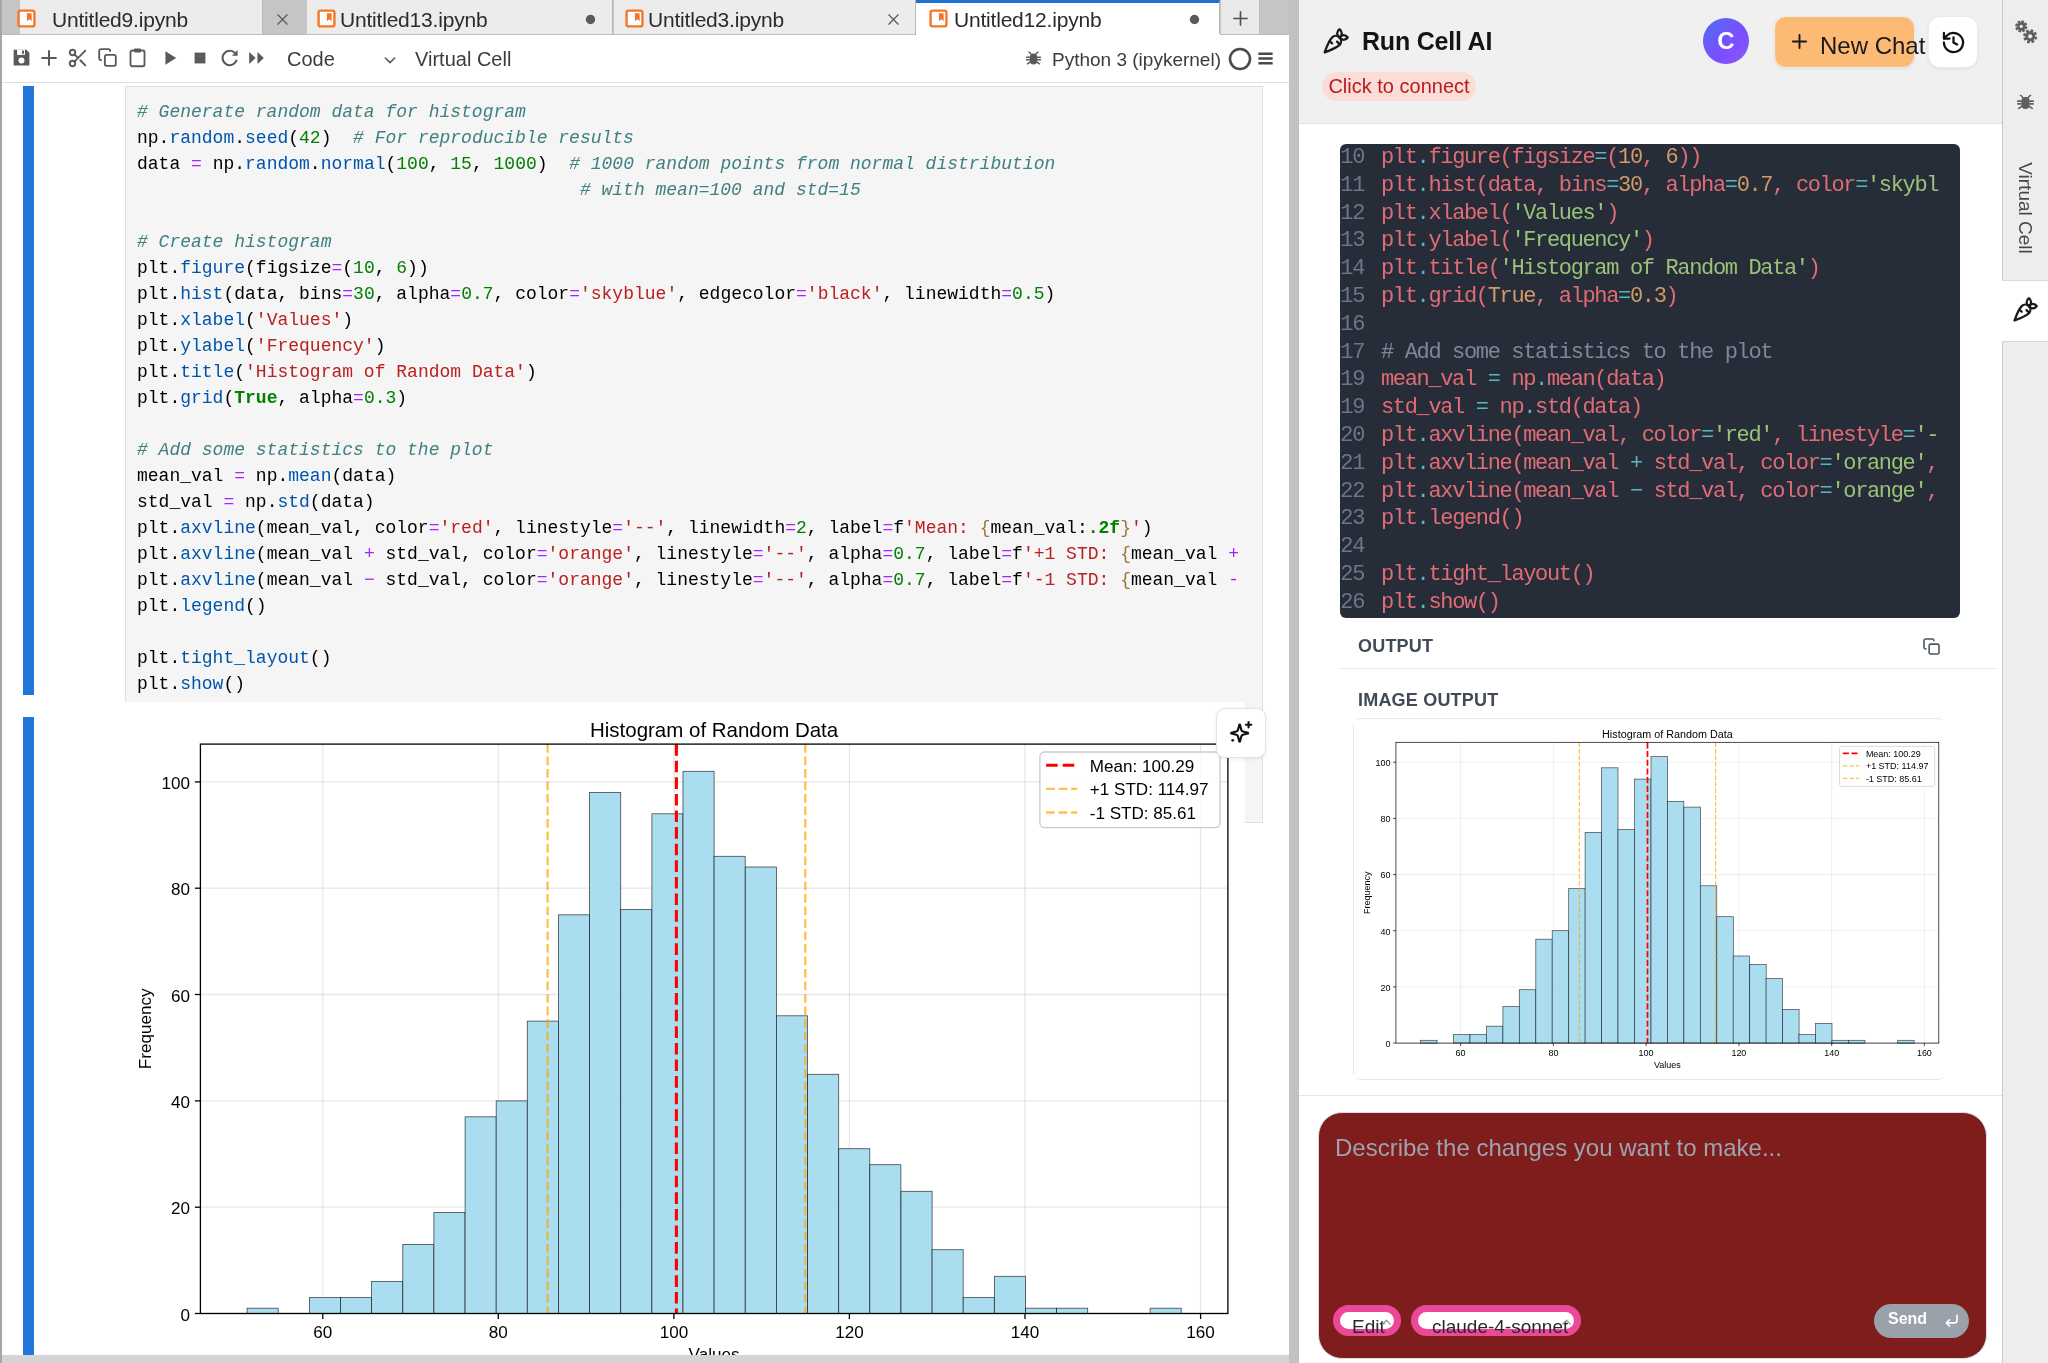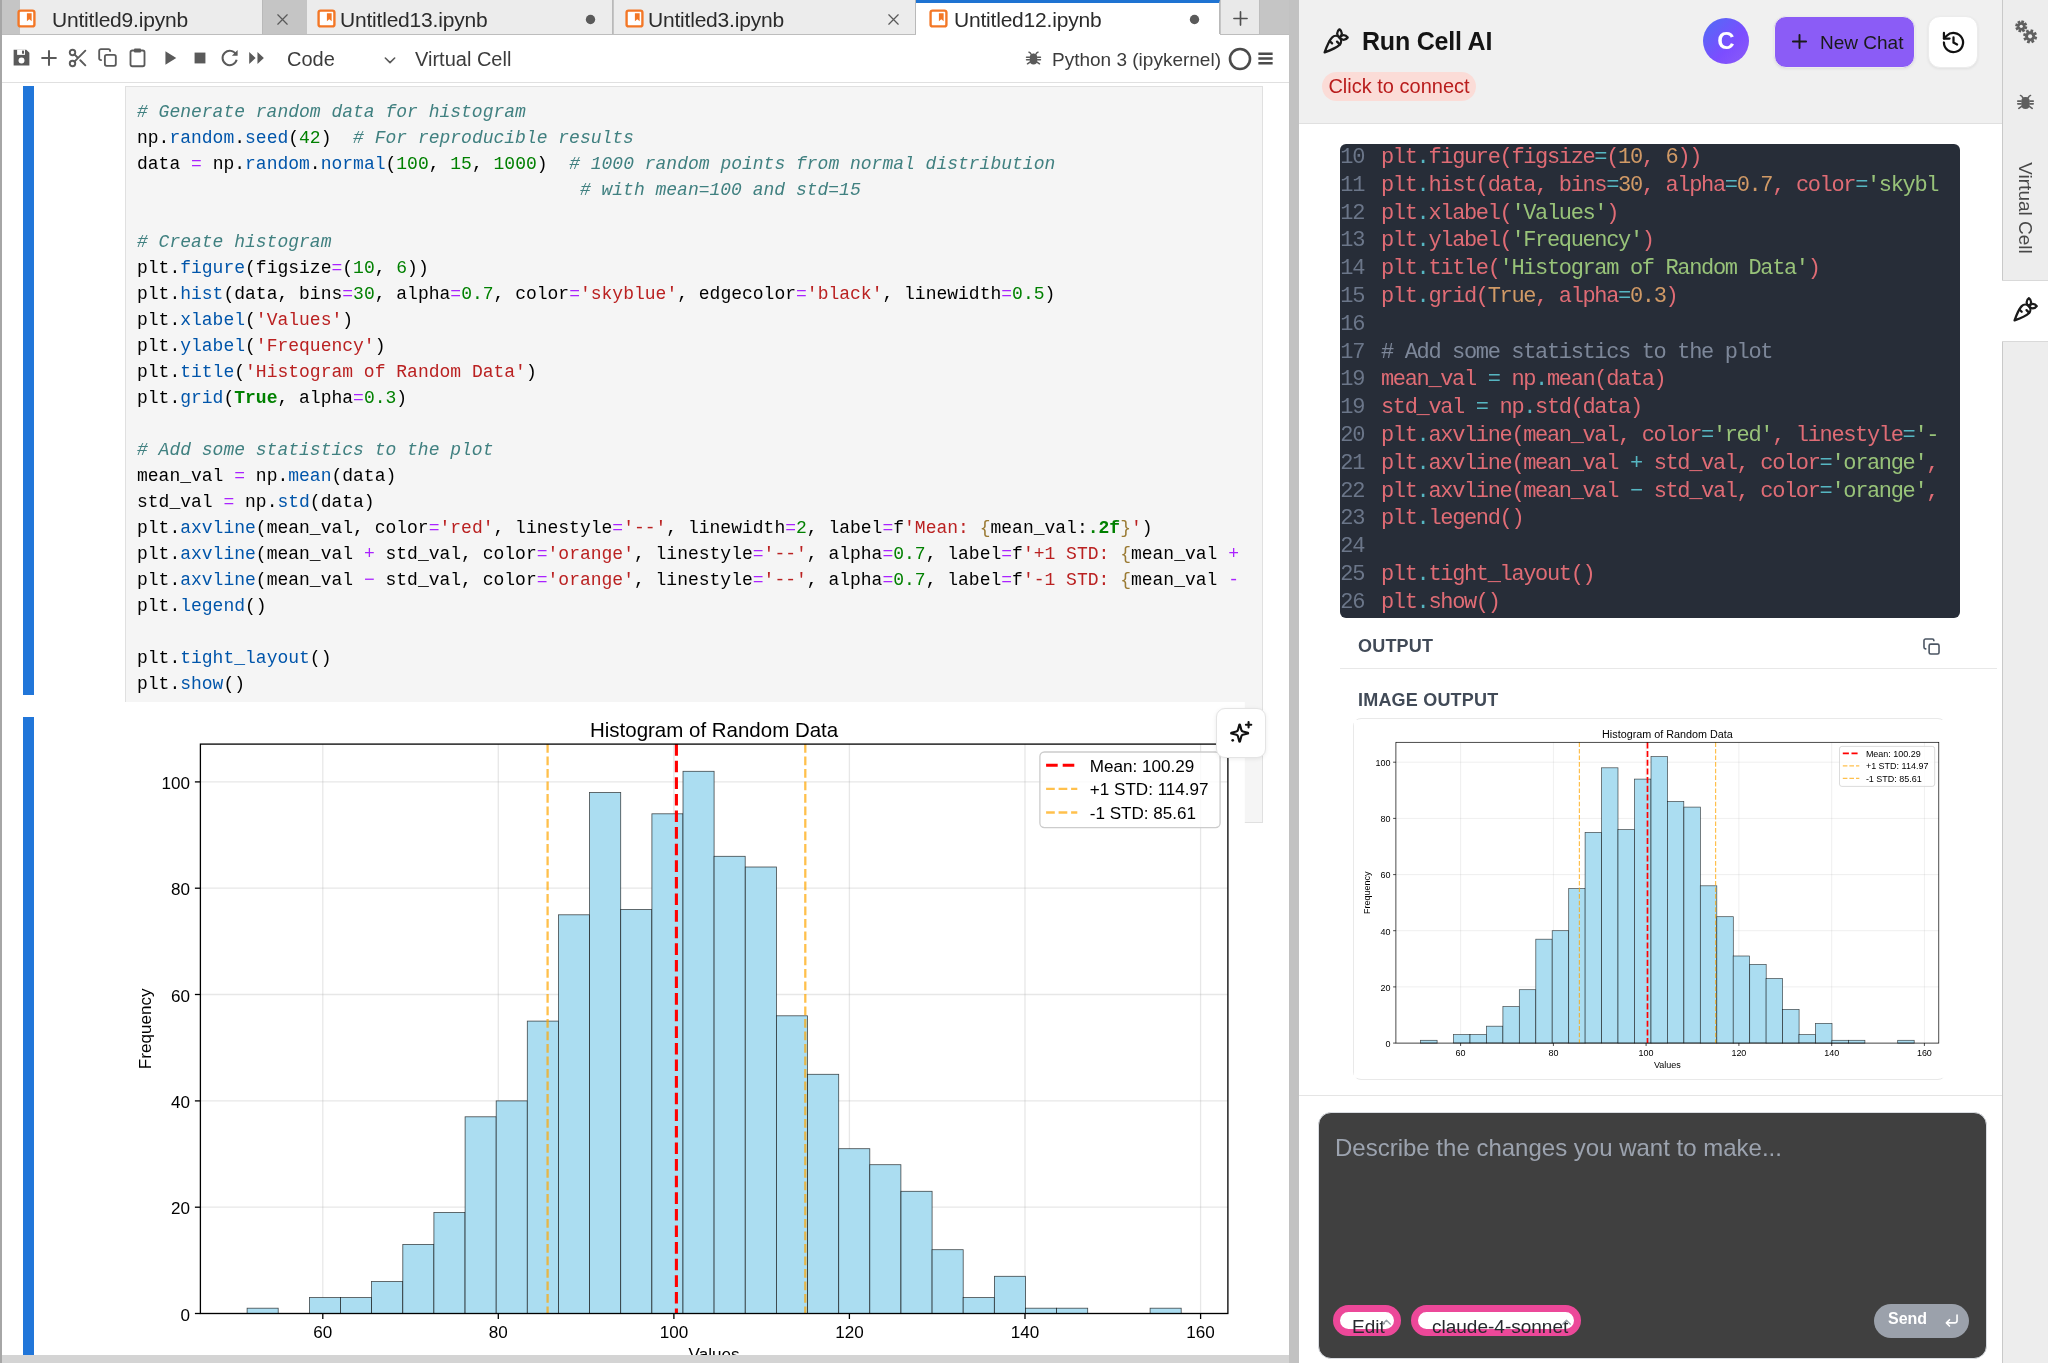--- a/index.html
+++ b/index.html
@@ -32,34 +32,34 @@
 #botstrip{left:0;top:1355px;width:1289px;height:8px;background:#d4d4d4}
 #leftedge{left:0;top:0;width:2px;height:1363px;background:#a6a6a6}
 
 #divider{left:1289px;top:0;width:10px;height:1363px;background:#c2c2c2}
 
 #rpanel{left:1299px;top:0;width:703px;height:1363px;background:#fff}
 #rheader{position:absolute;left:0;top:0;width:703px;height:124px;background:#f0f0f0;border-bottom:1px solid #e0e0e0}
 #rtitle{position:absolute;left:63px;top:27px;font-size:25px;font-weight:bold;color:#141414;letter-spacing:-0.2px;white-space:nowrap}
 #connpill{position:absolute;left:23px;top:72px;width:154px;height:29px;background:#fbdcd7;border-radius:15px;font-size:20px;color:#b91c1c;text-align:center;line-height:29px;white-space:nowrap}
 #avatar{position:absolute;left:404px;top:18px;width:46px;height:46px;border-radius:50%;background:linear-gradient(135deg,#4f6df5 0%,#7c4dff 60%,#8b5cf6 100%);color:#fff;font-size:24px;font-weight:bold;text-align:center;line-height:46px}
-#newchat{position:absolute;left:475px;top:16px;width:141px;height:52px;background:#8b5cf6;border:1px solid #ececec;border-radius:12px;box-shadow:0 1px 3px rgba(0,0,0,0.07);font-size:19px;font-weight:500;color:#1a1a1a}
+#newchat{position:absolute;left:475px;top:16px;width:141px;height:52px;background:#fdba74;border:1px solid #ececec;border-radius:12px;box-shadow:0 1px 3px rgba(0,0,0,0.07);font-size:24px;font-weight:500;color:#1a1a1a}
 #newchat span{position:absolute;left:45px;top:15px;white-space:nowrap}
 #histbtn{position:absolute;left:629px;top:16px;width:50px;height:52px;background:#fff;border:1px solid #ececec;border-radius:12px;box-shadow:0 1px 3px rgba(0,0,0,0.07)}
 
 #darkcode{position:absolute;left:41px;top:144px;width:620px;height:474px;background:#272d38;border-radius:6px;overflow:hidden;font-family:"Liberation Mono",monospace;font-size:22px;line-height:27.8px;letter-spacing:-1.35px;color:#e06c75}
 .dl{height:27.8px;white-space:pre}
 .dn{display:inline-block;width:41px;text-align:right;color:#6b7689;padding-right:17px}
 .dc{color:#56b6c2}.do{color:#d19a66}.dg{color:#98c379}.dm{color:#7d8799}
 #outrow{position:absolute;left:59px;top:636px;font-size:18px;font-weight:bold;color:#414a57;letter-spacing:0.2px}
 #outdiv{position:absolute;left:41px;top:668px;width:657px;height:1px;background:#e8e8e8}
 #imgrow{position:absolute;left:59px;top:690px;font-size:18px;font-weight:bold;color:#414a57;letter-spacing:0.2px}
 #minicard{position:absolute;left:54px;top:718px;width:593px;height:362px;border:1px solid #e9e9e9;border-radius:8px}
 #rbotdiv{position:absolute;left:0;top:1095px;width:703px;height:1px;background:#e5e5e5}
-#inputcard{position:absolute;left:19px;top:1112px;width:669px;height:247px;background:#404040;border:1px solid #d9dce1;border-radius:13px}
+#inputcard{position:absolute;left:19px;top:1112px;width:669px;height:247px;background:#7f1d1d;border:1px solid #d9dce1;border-radius:24px}
 #placeholder{position:absolute;left:16px;top:21px;font-size:24px;color:#9ca3af;white-space:nowrap}
 .pill{position:absolute;height:31px;border:7px solid #ec4899;border-radius:16px;background:#fff;font-size:19px;color:#26292e}
 #sendbtn{position:absolute;left:555px;top:191px;width:95px;height:34px;background:#9ba1ab;border-radius:17px;color:#fff;font-size:21px;font-weight:bold}
 
 #sidebar{left:2002px;top:0;width:46px;height:1363px;background:#ededed;border-left:1px solid #c9c9c9}
 #vctext{position:absolute;left:2002px;top:162px;width:46px;height:92px}
 #vctext span{position:absolute;left:50%;top:50%;transform:translate(-50%,-50%) rotate(90deg);white-space:nowrap;font-size:19px;color:#484848}
 #wandtab{left:2002px;top:280px;width:46px;height:62px;background:#fff;border-top:1px solid #d9d9d9;border-bottom:1px solid #d9d9d9}
 </style></head><body>
 <div class="abs" id="tabbar"></div>

